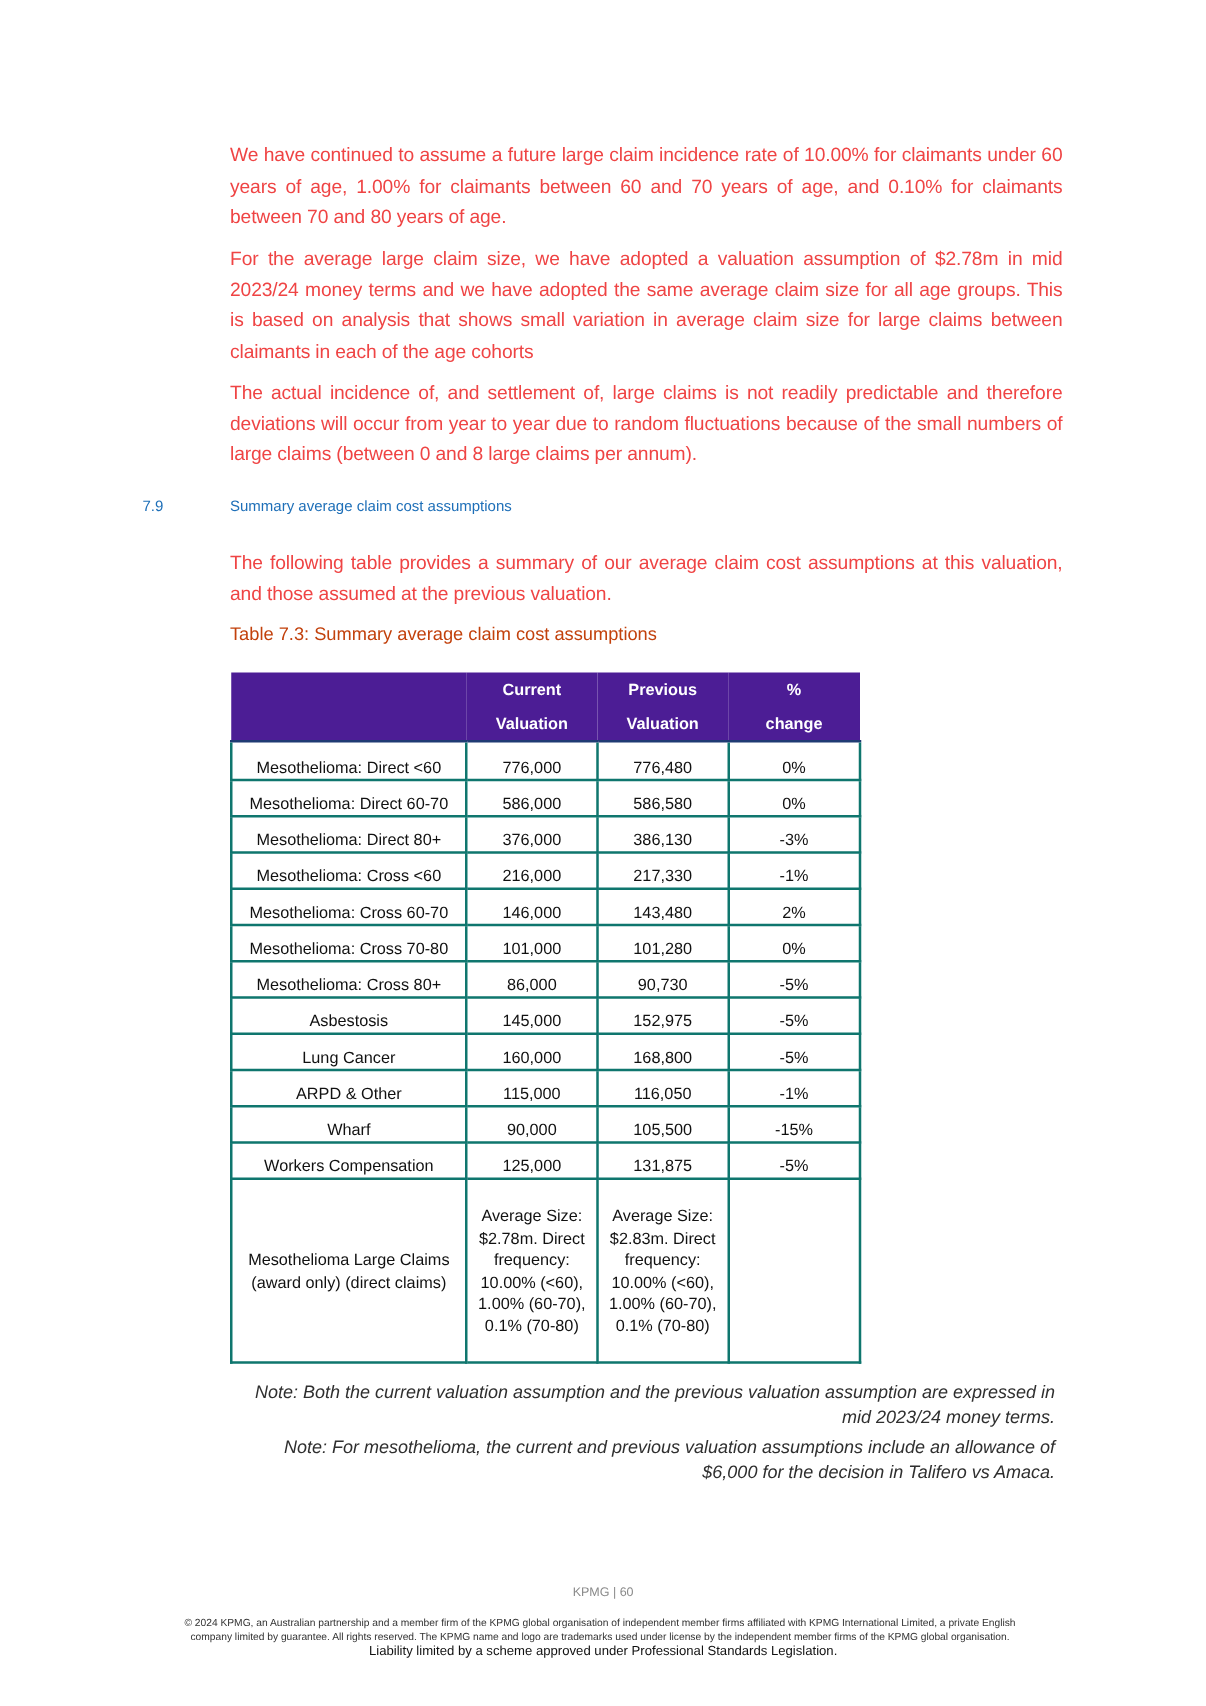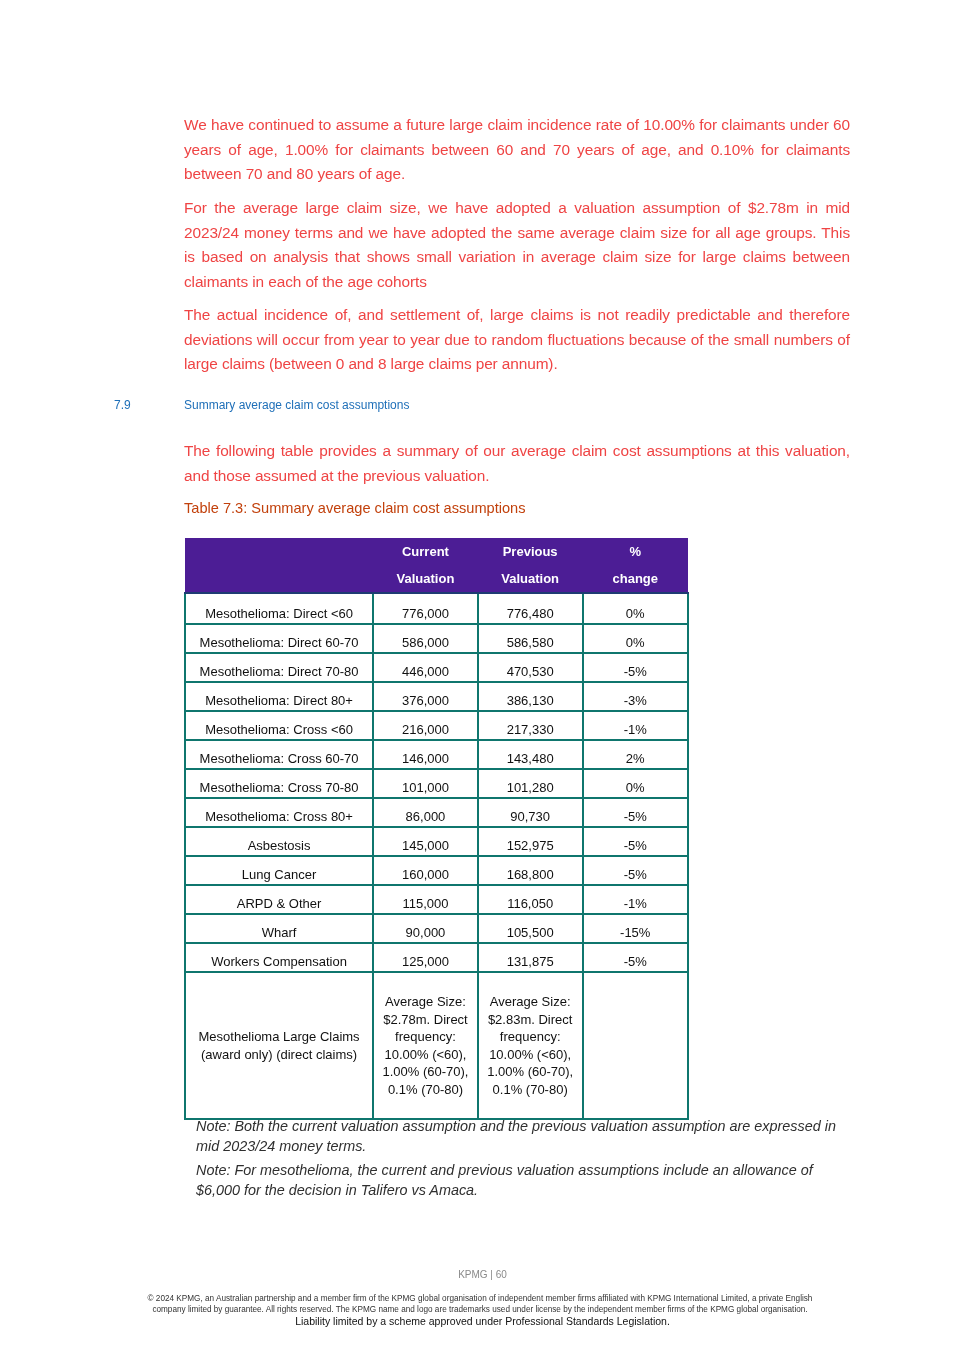--- a/index.html
+++ b/index.html
@@ -41,21 +41,21 @@
     table.claims th.c3 { width: 106px; }
     table.claims td {
       border: 2px solid #0f766e; text-align: center;
       padding: 0; height: 26px; line-height: 16px; vertical-align: bottom;
       padding-bottom: 1px;
     }
     table.claims tr.first td { height: 28px; }
     table.claims td.multi { height: 145px; vertical-align: middle; line-height: 17.5px; padding: 0 4px; }
     .note {
       position: absolute; left: 184px; width: 660px;
-      font-size: 14.4px; font-style: italic; line-height: 19.5px; color: #2f2f2f; margin: 12px;
+      font-size: 14.4px; font-style: italic; line-height: 19.5px; color: #2f2f2f; margin: 0; text-align: right;
     }
     #note1 { top: 1105px; }
     #note2 { top: 1149px; }
     .footer-page {
       position: absolute; top: 1269px; left: 0; width: 965px; text-align: center;
       font-size: 10px; color: #8a8a8a;
     }
     .footer-copy {
       position: absolute; top: 1294px; left: 100px; width: 760px; text-align: center;
       font-size: 8.2px; line-height: 10.5px; color: #333;
@@ -94,26 +94,20 @@
       <td>Mesothelioma: Direct &lt;60</td>
       <td>776,000</td>
       <td>776,480</td>
       <td>0%</td>
     </tr>
     <tr>
       <td>Mesothelioma: Direct 60-70</td>
       <td>586,000</td>
       <td>586,580</td>
       <td>0%</td>
-    </tr>
-    <tr>
-      <td>Mesothelioma: Direct 70-80</td>
-      <td>446,000</td>
-      <td>470,530</td>
-      <td>-5%</td>
     </tr>
     <tr>
       <td>Mesothelioma: Direct 80+</td>
       <td>376,000</td>
       <td>386,130</td>
       <td>-3%</td>
     </tr>
     <tr>
       <td>Mesothelioma: Cross &lt;60</td>
       <td>216,000</td>

